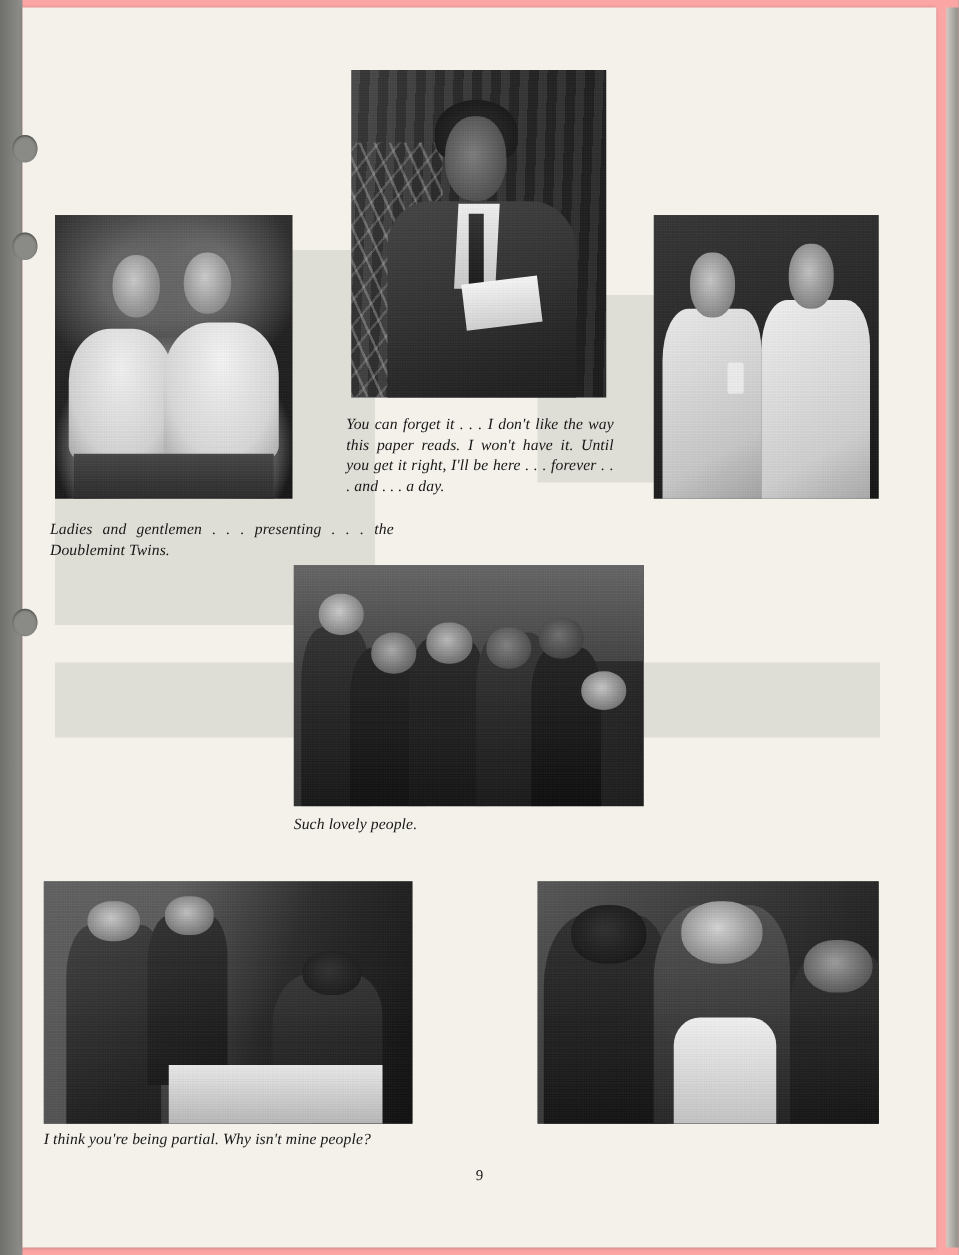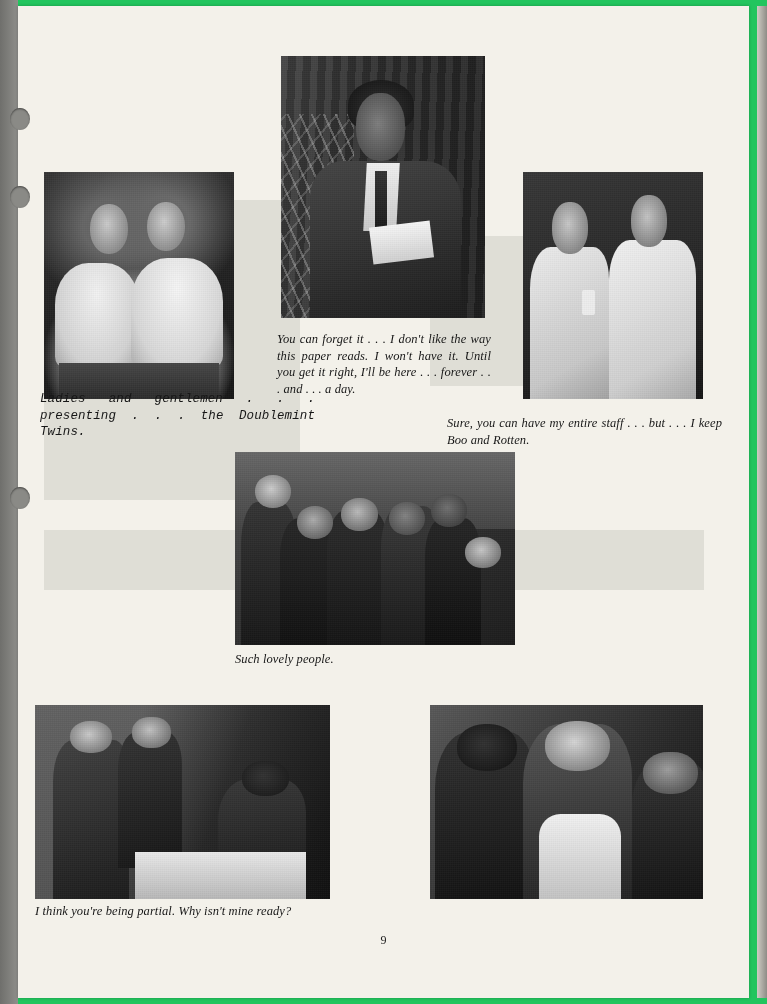--- a/index.html
+++ b/index.html
@@ -12,21 +12,21 @@
     height: 1004px;
     overflow: hidden;
     font-family: "Liberation Serif", serif;
   }
 
   
   #page-scan {
     position: relative;
     width: 767px;
     height: 1004px;
-    background: #22c55e;
+    background: #fca5a5;
   }
   .page-sheet {
     position: absolute;
     left: 18px;
     top: 6px;
     width: 731px;
     height: 992px;
     background: #f3f1ea;
     box-shadow: 0 0 3px rgba(0,0,0,0.25);
   }
@@ -394,24 +394,23 @@
     <div class="mr"></div>
     <div class="dress"></div>
     <div class="hl"></div>
     <div class="hc"></div>
     <div class="hr"></div>
     <div class="grain"></div>
   </div>
 
   <div class="caption" style="left:277px; top:331px; width:214px; text-align:justify;">You can forget it . . . I don't like the way this paper reads. I won't have it. Until you get it right, I'll be here . . . forever . . . and . . . a day.</div>
 
-  <div class="caption" style="left:40px; top:391px; width:275px; text-align:justify;font-family:Liberation Mono, monospace;">Ladies and gentlemen . . . presenting . . . the Doublemint Twins.</div>
-
-  <div class="caption" style="left:447px; top:415px; width:275px; text-align:justify;">Sure, you can have my entire staff . . . but . . . I keep Boo and Rotten.</div>
+  <div class="caption" style="left:40px; top:415px; width:275px; text-align:justify;">Ladies and gentlemen . . . presenting . . . the Doublemint Twins.</div>
+
 
   <div class="caption" style="left:235px; top:651px; width:280px; ">Such lovely people.</div>
 
-  <div class="caption" style="left:35px; top:903px; width:285px; text-align:justify;">I think you're being partial. Why isn't mine ready?</div>
+  <div class="caption" style="left:35px; top:903px; width:285px; text-align:justify;">I think you're being partial. Why isn't mine people?</div>
 
 
   <div class="folio" style="top:933px;">9</div>
 
 </div>
 
 </body></html>

